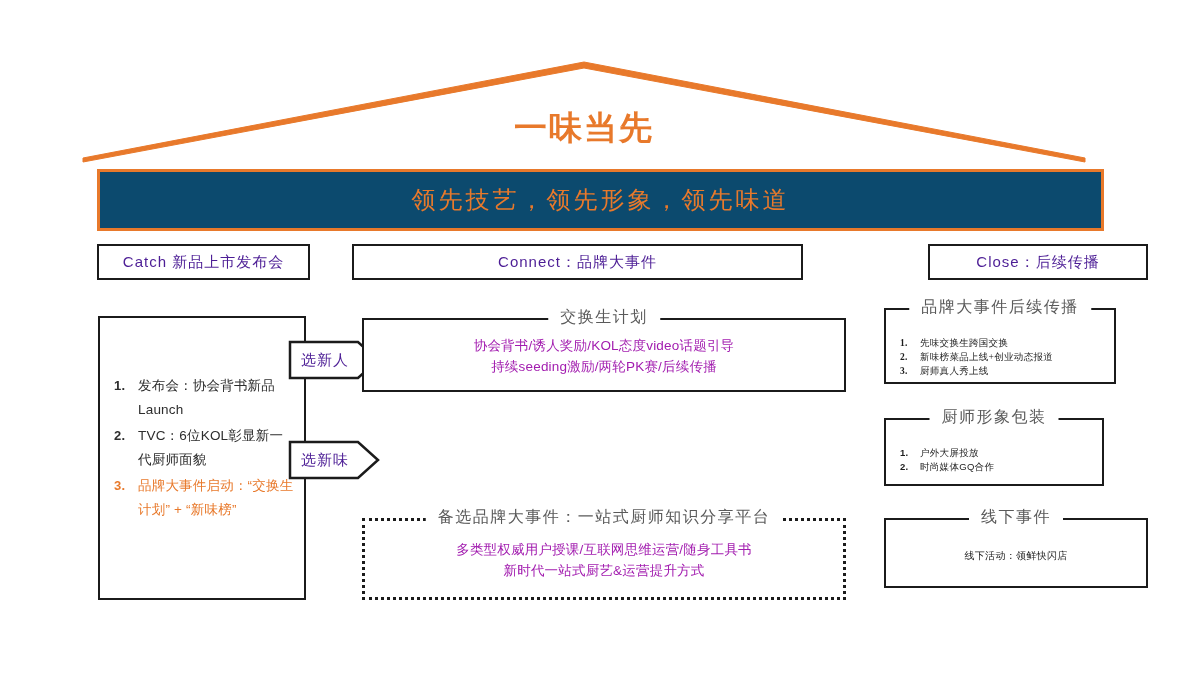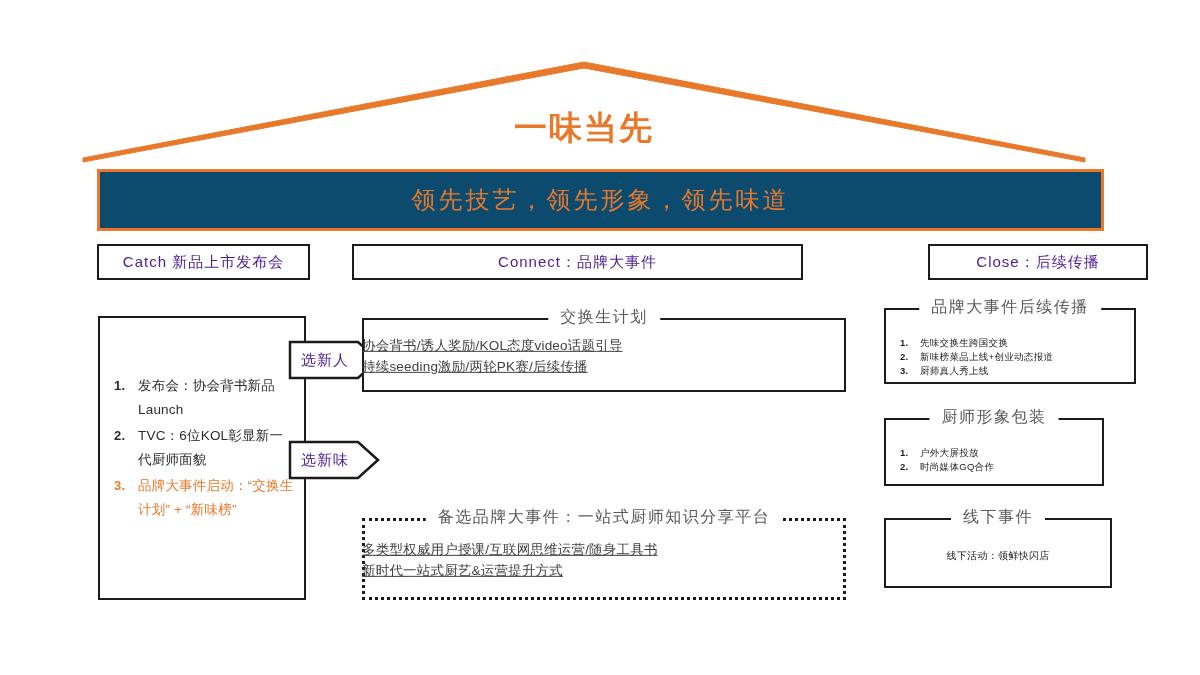--- a/index.html
+++ b/index.html
@@ -167,25 +167,25 @@
     font-size: 16px;
     color: #5a5a5a;
     letter-spacing: 1.5px;
     white-space: nowrap;
   }
   .fbox .fbody {
     position: absolute;
     left: 0; right: 0;
     top: 50%;
     transform: translateY(-48%);
+    text-align: center;
     font-size: 13.5px;
     line-height: 21px;
-    color: #404040;
+    color: #a21caf;
     letter-spacing: 0.2px;
-    text-decoration: underline;
   }
   .fbox .fbody .ln { display: block; }
 
   
   .rlist {
     position: absolute;
     left: 14px;
     top: 28px;
     right: 8px;
     margin: 0;
@@ -215,23 +215,23 @@
     font-size: 10px;
     color: #1d1d1d;
     letter-spacing: 0.3px;
   }
 
   
   .box-exchange { left: 362px; top: 318px; width: 484px; height: 74px; }
   .box-newtaste { left: 362px; top: 418px; width: 484px; height: 74px; }
   .box-backup   { left: 362px; top: 518px; width: 484px; height: 82px; }
 
-  .box-followup { left: 884px; top: 308px; width: 252px; height: 76px; }
+  .box-followup { left: 884px; top: 308px; width: 232px; height: 76px; font-family: Liberation Serif, serif; }
   .box-chefimg  { left: 884px; top: 418px; width: 220px; height: 68px; }
-  .box-offline  { left: 884px; top: 518px; width: 228px; height: 70px; }
+  .box-offline  { left: 884px; top: 518px; width: 264px; height: 70px; }
 
   svg.lines { position: absolute; left: 0; top: 0; width: 1200px; height: 675px; pointer-events: none; }
 </style>
 </head>
 <body>
 
 <div id="stage">
 
   <div class="roof">
     <svg width="1010" height="106" viewBox="0 0 1010 106">

